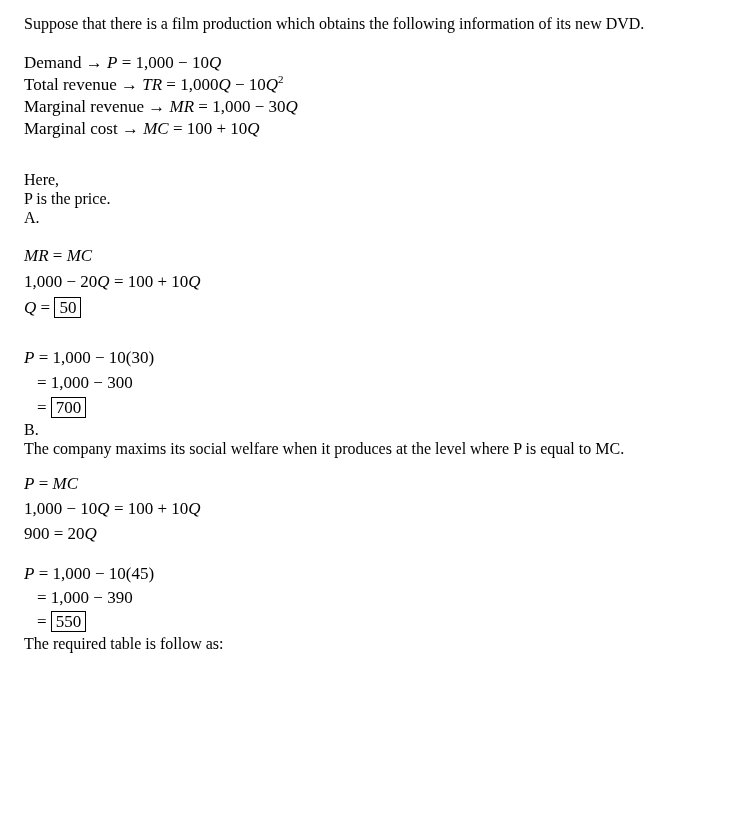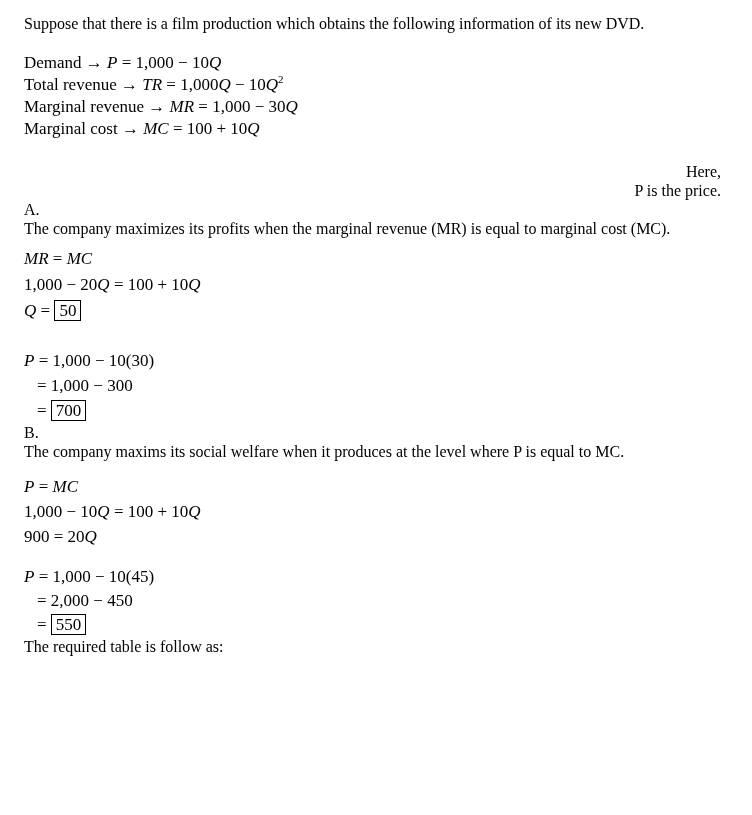--- a/index.html
+++ b/index.html
@@ -8,21 +8,21 @@
     background: #ffffff;
   }
   body {
     width: 752px;
     height: 815px;
     overflow: hidden;
     font-family: "Liberation Serif", "DejaVu Serif", serif;
     color: #000000;
   }
   .page {
-    padding: 14px 31px 0 24px;
+    padding: 14px 16px 0 24px;
   }
   p.text {
     margin: 0;
     font-size: 16px;
     line-height: 19px;
   }
   .eq-block {
     font-size: 17px;
   }
   .eq-line {
@@ -43,24 +43,24 @@
     border: 1px solid #000000;
     padding: 0px 4px;
     line-height: 19px;
     margin-top: -2px;
   }
   .eq-line.indent { padding-left: 13px; }
 
   
   .given      { margin-top: 19px; }
   .given .eq-line { line-height: 22px; }
-  .defs       { margin-top: 22px; text-align: right; }
+  .defs       { margin-top: 30px; }
   .label-a    { margin-top: 18px; }
   .stmt-a     { margin-top: 15px; }
-  .steps-a1   { margin-top: 8px; }
+  .steps-a1   { margin-top: 16px; }
   .steps-a1 .eq-line { line-height: 26px; }
   .steps-a2   { margin-top: 24px; }
   .steps-a2 .eq-line { line-height: 25px; }
   .label-b    { margin-top: 17px; }
   .stmt-b     { margin-top: 19px; }
   .steps-b1   { margin-top: 13px; }
   .steps-b1 .eq-line { line-height: 25px; }
   .steps-b2   { margin-top: 16px; }
   .steps-b2 .eq-line { line-height: 24px; }
   .closing    { margin-top: 14px; }
@@ -79,21 +79,20 @@
       <div class="eq-line"><span class="seg-n">Marginal cost → </span><span class="seg-i">MC</span><span class="seg-n"> = 100 + 10</span><span class="seg-i">Q</span></div>
     </div>
 
   <div class="defs">
     <p class="text">Here,</p>
     <p class="text">P is the price.</p>
   </div>
 
   <p class="text label-a">A.</p>
 
-  <p class="text stmt-a">The company maximizes its profits when the marginal revenue (MR) is equal to marginal cost (MC).</p>
 
   <div class="eq-block steps-a1">
       <div class="eq-line"><span class="seg-i">MR</span><span class="seg-n"> = </span><span class="seg-i">MC</span></div>
       <div class="eq-line"><span class="seg-n">1,000 − 20</span><span class="seg-i">Q</span><span class="seg-n"> = 100 + 10</span><span class="seg-i">Q</span></div>
       <div class="eq-line"><span class="seg-i">Q</span><span class="seg-n"> = </span><span class="seg-b">50</span></div>
     </div>
 
   <div class="eq-block steps-a2">
       <div class="eq-line"><span class="seg-i">P</span><span class="seg-n"> = 1,000 − 10(30)</span></div>
       <div class="eq-line indent"><span class="seg-n">= 1,000 − 300</span></div>
@@ -105,19 +104,19 @@
   <p class="text stmt-b">The company maxims its social welfare when it produces at the level where P is equal to MC.</p>
 
   <div class="eq-block steps-b1">
       <div class="eq-line"><span class="seg-i">P</span><span class="seg-n"> = </span><span class="seg-i">MC</span></div>
       <div class="eq-line"><span class="seg-n">1,000 − 10</span><span class="seg-i">Q</span><span class="seg-n"> = 100 + 10</span><span class="seg-i">Q</span></div>
       <div class="eq-line"><span class="seg-n">900 = 20</span><span class="seg-i">Q</span></div>
     </div>
 
   <div class="eq-block steps-b2">
       <div class="eq-line"><span class="seg-i">P</span><span class="seg-n"> = 1,000 − 10(45)</span></div>
-      <div class="eq-line indent"><span class="seg-n">= 2,000 − 450</span></div>
+      <div class="eq-line indent"><span class="seg-n">= 1,000 − 390</span></div>
       <div class="eq-line indent"><span class="seg-n">= </span><span class="seg-b">550</span></div>
     </div>
 
   <p class="text closing">The required table is follow as:</p>
 
 </div>
 
 </body></html>

